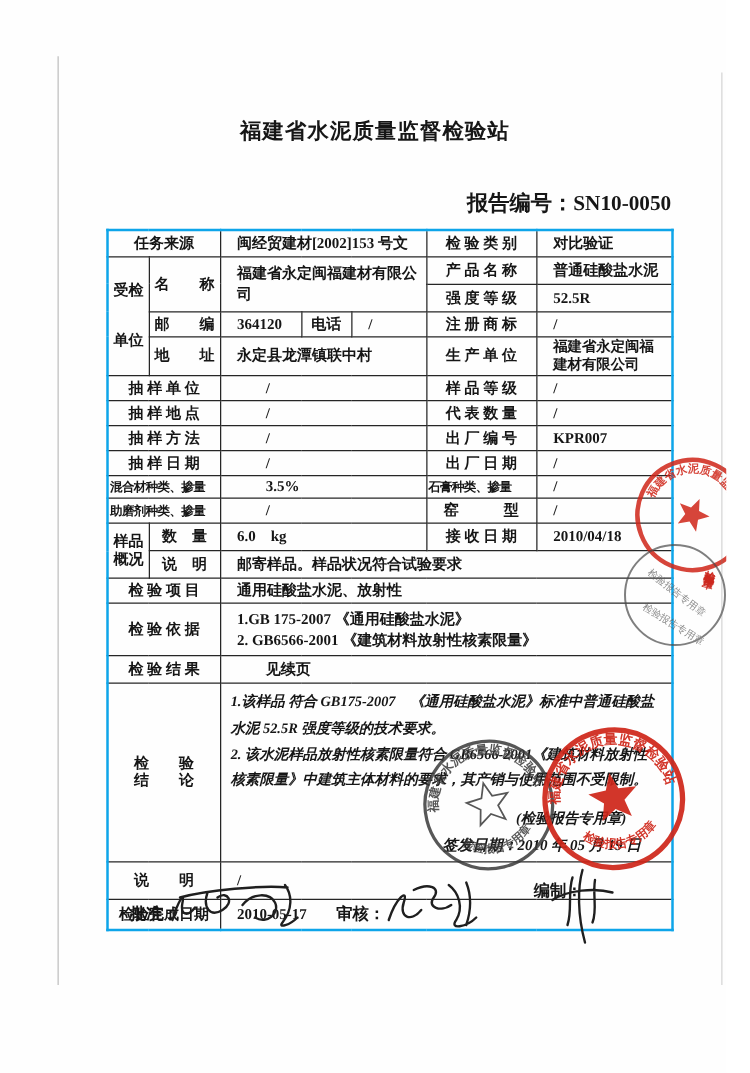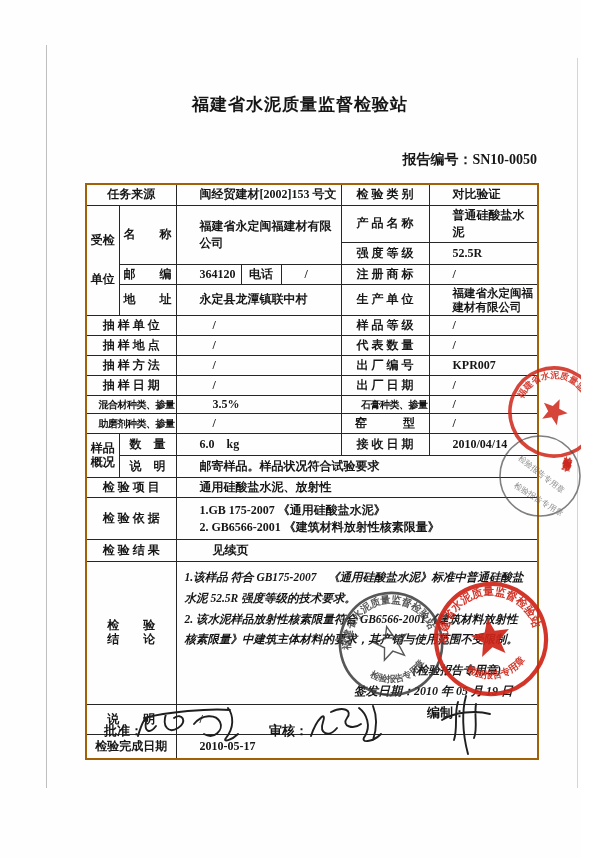--- a/index.html
+++ b/index.html
@@ -11,33 +11,33 @@
   .edge-line { position:absolute; width:1px; background:rgba(90,90,90,.38); z-index:6; }
   #edge-left  { left:46px; top:45px; height:743px; }
   #edge-right { left:577px; top:58px; height:730px; background:rgba(120,120,120,.30); }
   #edge-occluder { position:absolute; left:581px; top:0; width:19px; height:858px; background:#fff; z-index:5; }
 
   
   .hdr { position:absolute; width:100%; text-align:center; font-weight:bold; z-index:1; }
   #station-title { top:93px; left:0; font-size:17px; letter-spacing:1px; }
   #report-title  { top:124px; left:0; font-size:24px; letter-spacing:2px; }
   #report-no { position:absolute; top:151px; left:85px; width:452px; text-align:right;
-    font-size:14px; font-weight:bold; z-index:1; }
+    font-size:17px; font-weight:bold; z-index:1; }
   #page-info { position:absolute; top:166px; left:85px; width:452px; text-align:right;
     font-size:12px; font-weight:bold; letter-spacing:2px; z-index:1; }
 
   
   table { position:absolute; left:85px; top:183px; width:452px; border-collapse:collapse;
     table-layout:fixed; z-index:1; }
   td { border:1px solid #262626; font-size:12px; font-weight:bold; vertical-align:middle;
     padding:1px 3px; overflow:hidden; }
-  table { border:2px solid #a16207; }
+  table { border:2px solid #0ea5e9; }
   .lab { text-align:center; }
-  .lab-sm { text-align:right; font-size:10px; letter-spacing:-0.5px; padding:0 1px; }
-  .val { text-align:left; padding-left:23px; }
+  .lab-sm { text-align:left; font-size:10px; letter-spacing:-0.5px; padding:0 1px; }
+  .val { text-align:left; padding-left:13px; }
   .vind { padding-left:36px; }
   .vert { text-align:center; }
   .vert .w { display:block; line-height:1.15; }
   .vert .gap { display:block; height:26px; }
   .two-line { line-height:1.3; }
   .wrap { font-size:11.5px; line-height:1.25; }
 
   
   .concl { vertical-align:top; padding:5px 8px 2px 8px; font-size:11.5px; line-height:1.8;
     font-weight:bold;font-style:italic; }
@@ -158,21 +158,21 @@
       <td class="val">/</td>
     </tr>
     <tr style="height:22px">
       <td rowspan="2" class="vert two-line">
         <span class="w">样品</span>
         <span class="w">概况</span>
       </td>
       <td class="lab">数　量</td>
       <td colspan="3" class="val">6.0　kg</td>
       <td class="lab">接 收 日 期</td>
-      <td class="val">2010/04/14</td>
+      <td class="val">2010/04/18</td>
     </tr>
     <tr style="height:22px">
       <td class="lab">说　明</td>
       <td colspan="5" class="val">邮寄样品。样品状况符合试验要求</td>
     </tr>
     <tr style="height:18px">
       <td colspan="2" class="lab">检 验 项 目</td>
       <td colspan="5" class="val">通用硅酸盐水泥、放射性</td>
     </tr>
     <tr style="height:42px">

